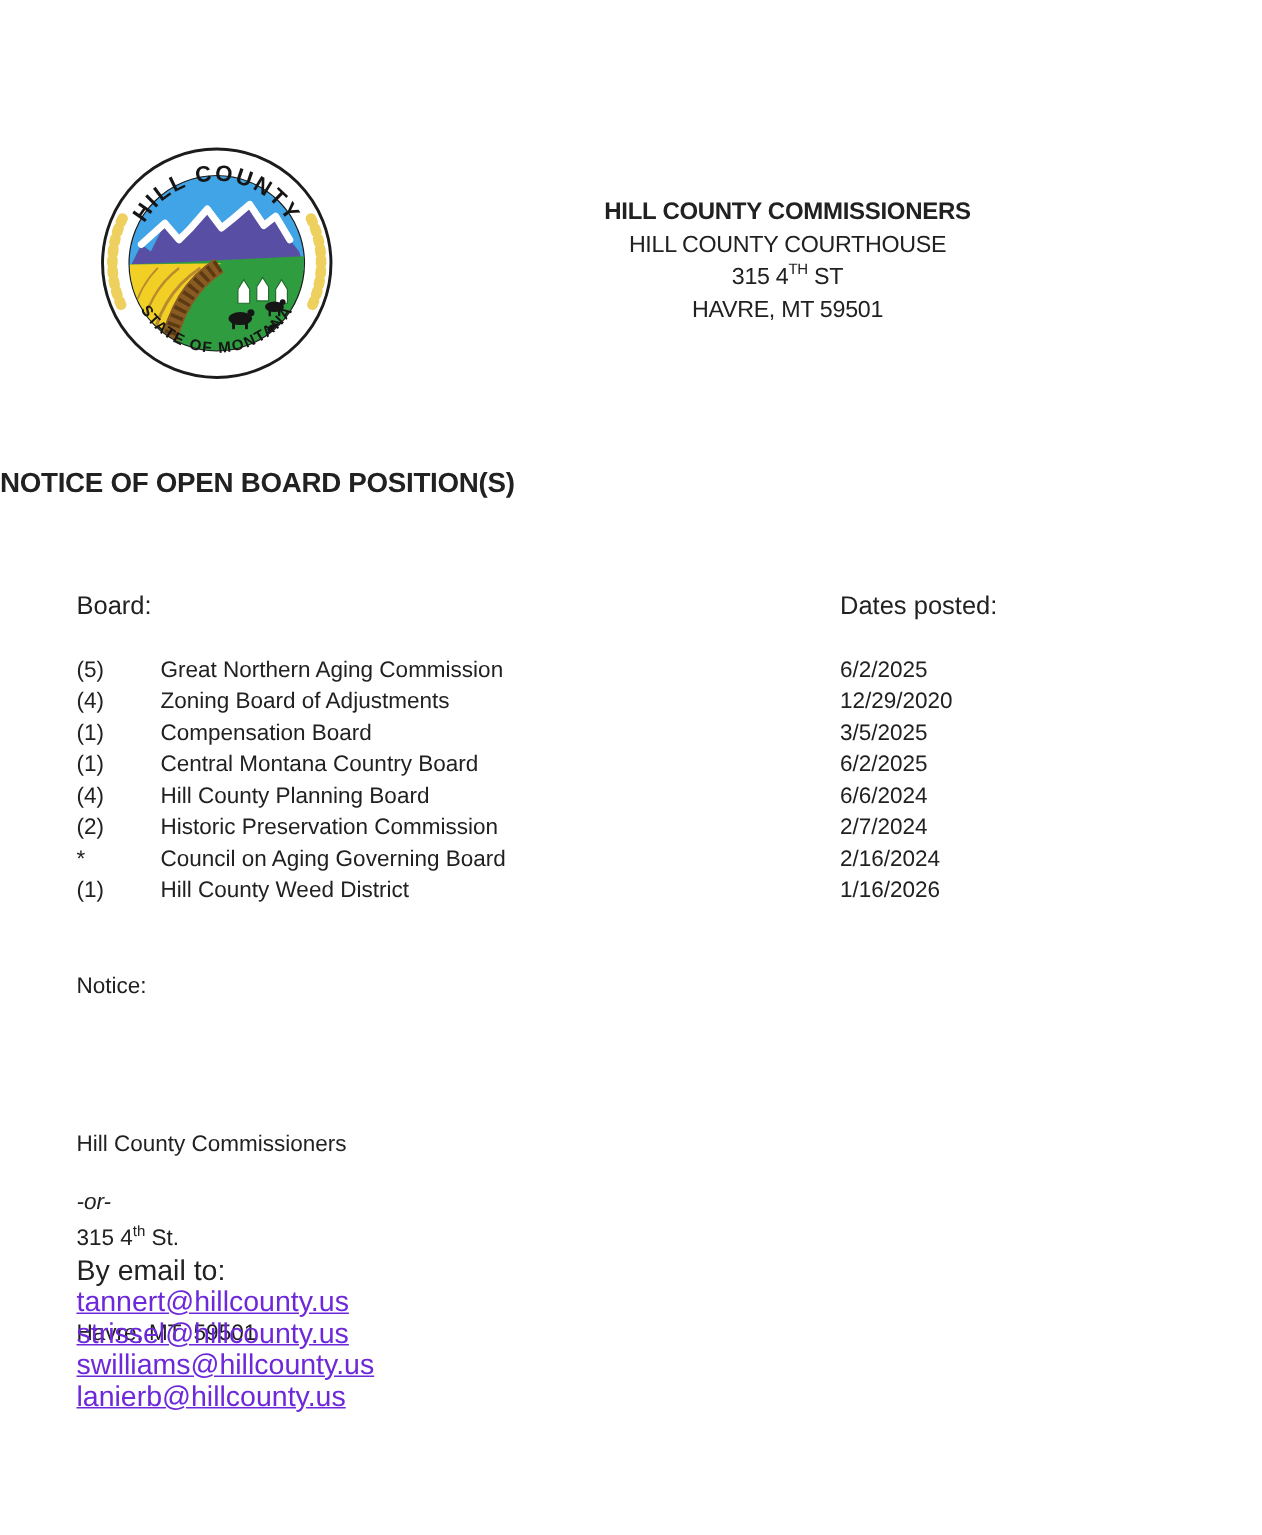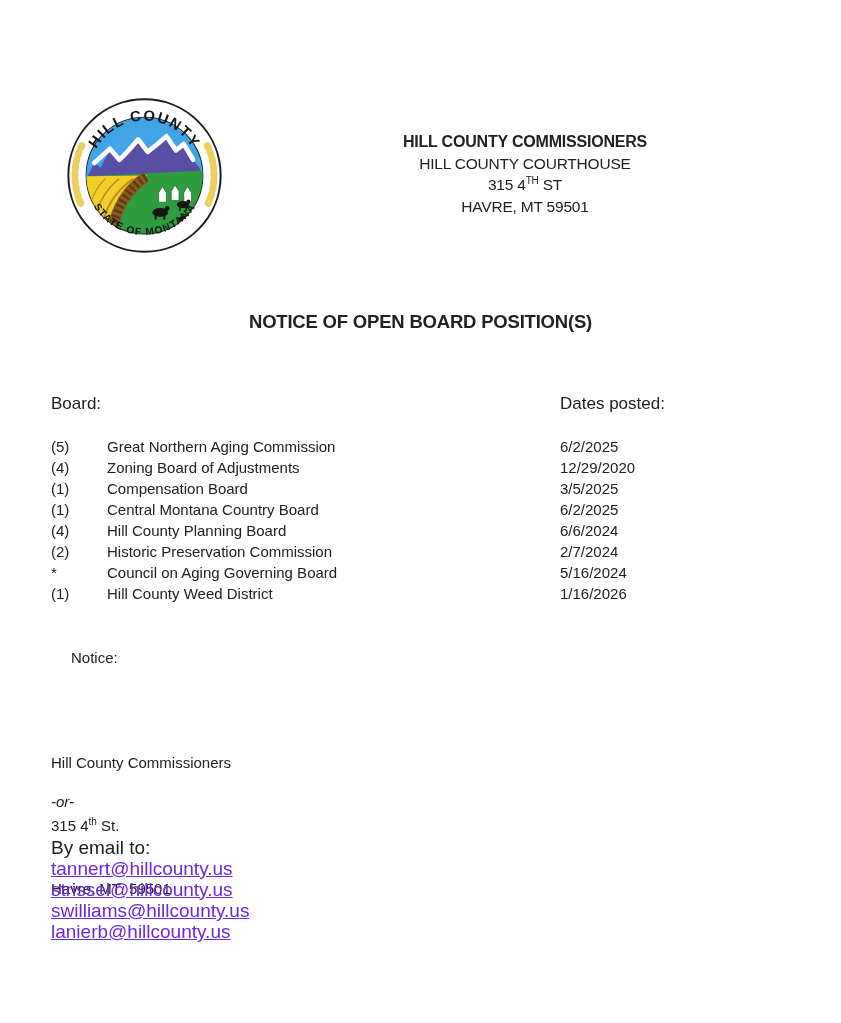--- a/index.html
+++ b/index.html
@@ -16,30 +16,30 @@
   .header-block {
     position:absolute; left:525px; top:131px;
     transform:translateX(-50%);
     text-align:center; white-space:nowrap;
     font-size:15.5px; line-height:21.5px; letter-spacing:-0.2px;
   }
   .header-line1 { font-weight:bold; font-size:16px; }
   sup.small { font-size:10px; vertical-align:super; line-height:0; }
   .doc-title {
     position:absolute; left:0; right:0; top:311px;
-    text-align:center; font-weight:bold; font-size:18.5px; letter-spacing:-0.2px;
+    text-align:left; font-weight:bold; font-size:18.5px; letter-spacing:-0.2px;
   }
   .col-header { position:absolute; top:394px; font-weight:normal; font-size:17px; }
   .col-header.board { left:51px; }
   .col-header.dates { left:560px; }
   .board-rows { position:absolute; left:51px; top:436px; font-size:15px; line-height:21px; }
   .board-row { display:flex; }
   .c-count { width:56px; }
   .c-name  { width:453px; }
-  .notice-block { position:absolute; left:51px; top:647px; font-size:15px; line-height:21px;margin-left:20px; }
+  .notice-block { position:absolute; left:51px; top:647px; font-size:15px; line-height:21px; }
   .addr-block { position:absolute; left:51px; top:710px; font-size:15px; line-height:21px; white-space:pre-wrap; }
   .or-sep { position:absolute; left:51px; top:793px; font-size:15px; font-style:italic; }
   .email-block { position:absolute; left:51px; top:837px; font-size:19px; line-height:21px; }
   .email-block a {
     display:table; color:#6d28d9; text-decoration:underline; cursor:pointer;
   }
 </style>
 </head>
 <body>
 
@@ -157,21 +157,21 @@
       <span class="c-date">6/6/2024</span>
     </div>
     <div class="board-row">
       <span class="c-count">(2)</span>
       <span class="c-name">Historic Preservation Commission</span>
       <span class="c-date">2/7/2024</span>
     </div>
     <div class="board-row">
       <span class="c-count">*</span>
       <span class="c-name">Council on Aging Governing Board</span>
-      <span class="c-date">5/16/2024</span>
+      <span class="c-date">2/16/2024</span>
     </div>
     <div class="board-row">
       <span class="c-count">(1)</span>
       <span class="c-name">Hill County Weed District</span>
       <span class="c-date">1/16/2026</span>
     </div>
   </div>
 
   <div class="notice-block">
     <div>Notice:</div>

